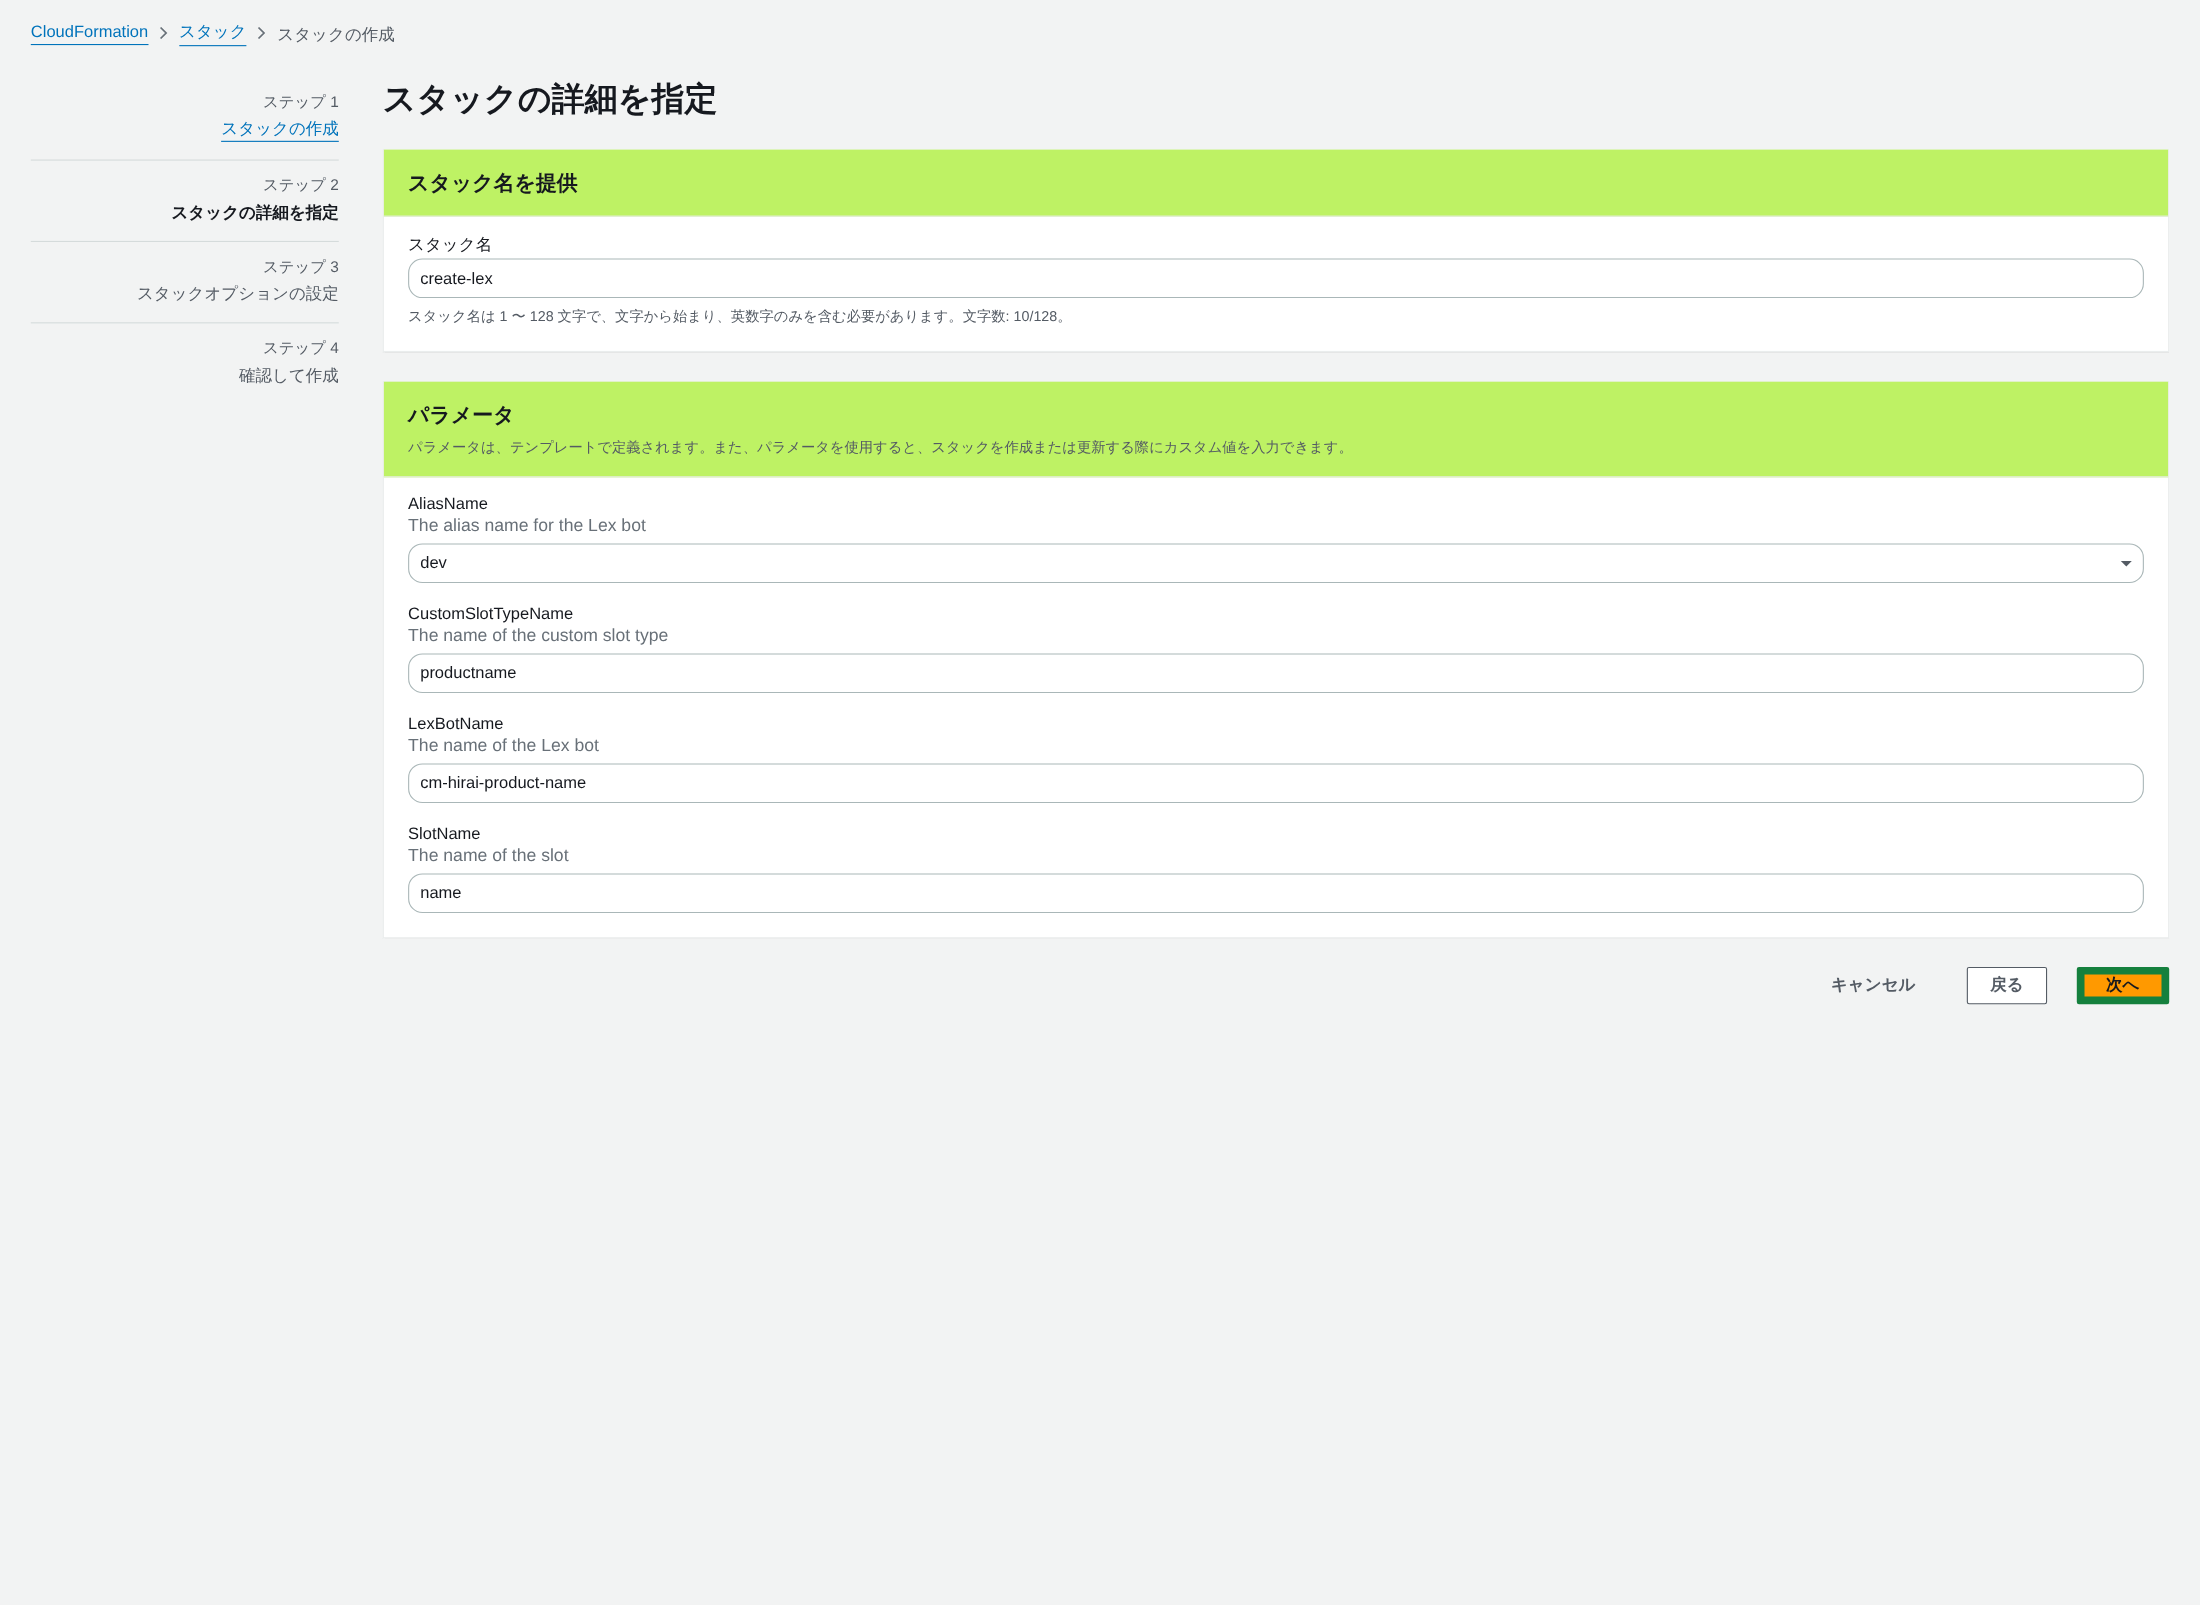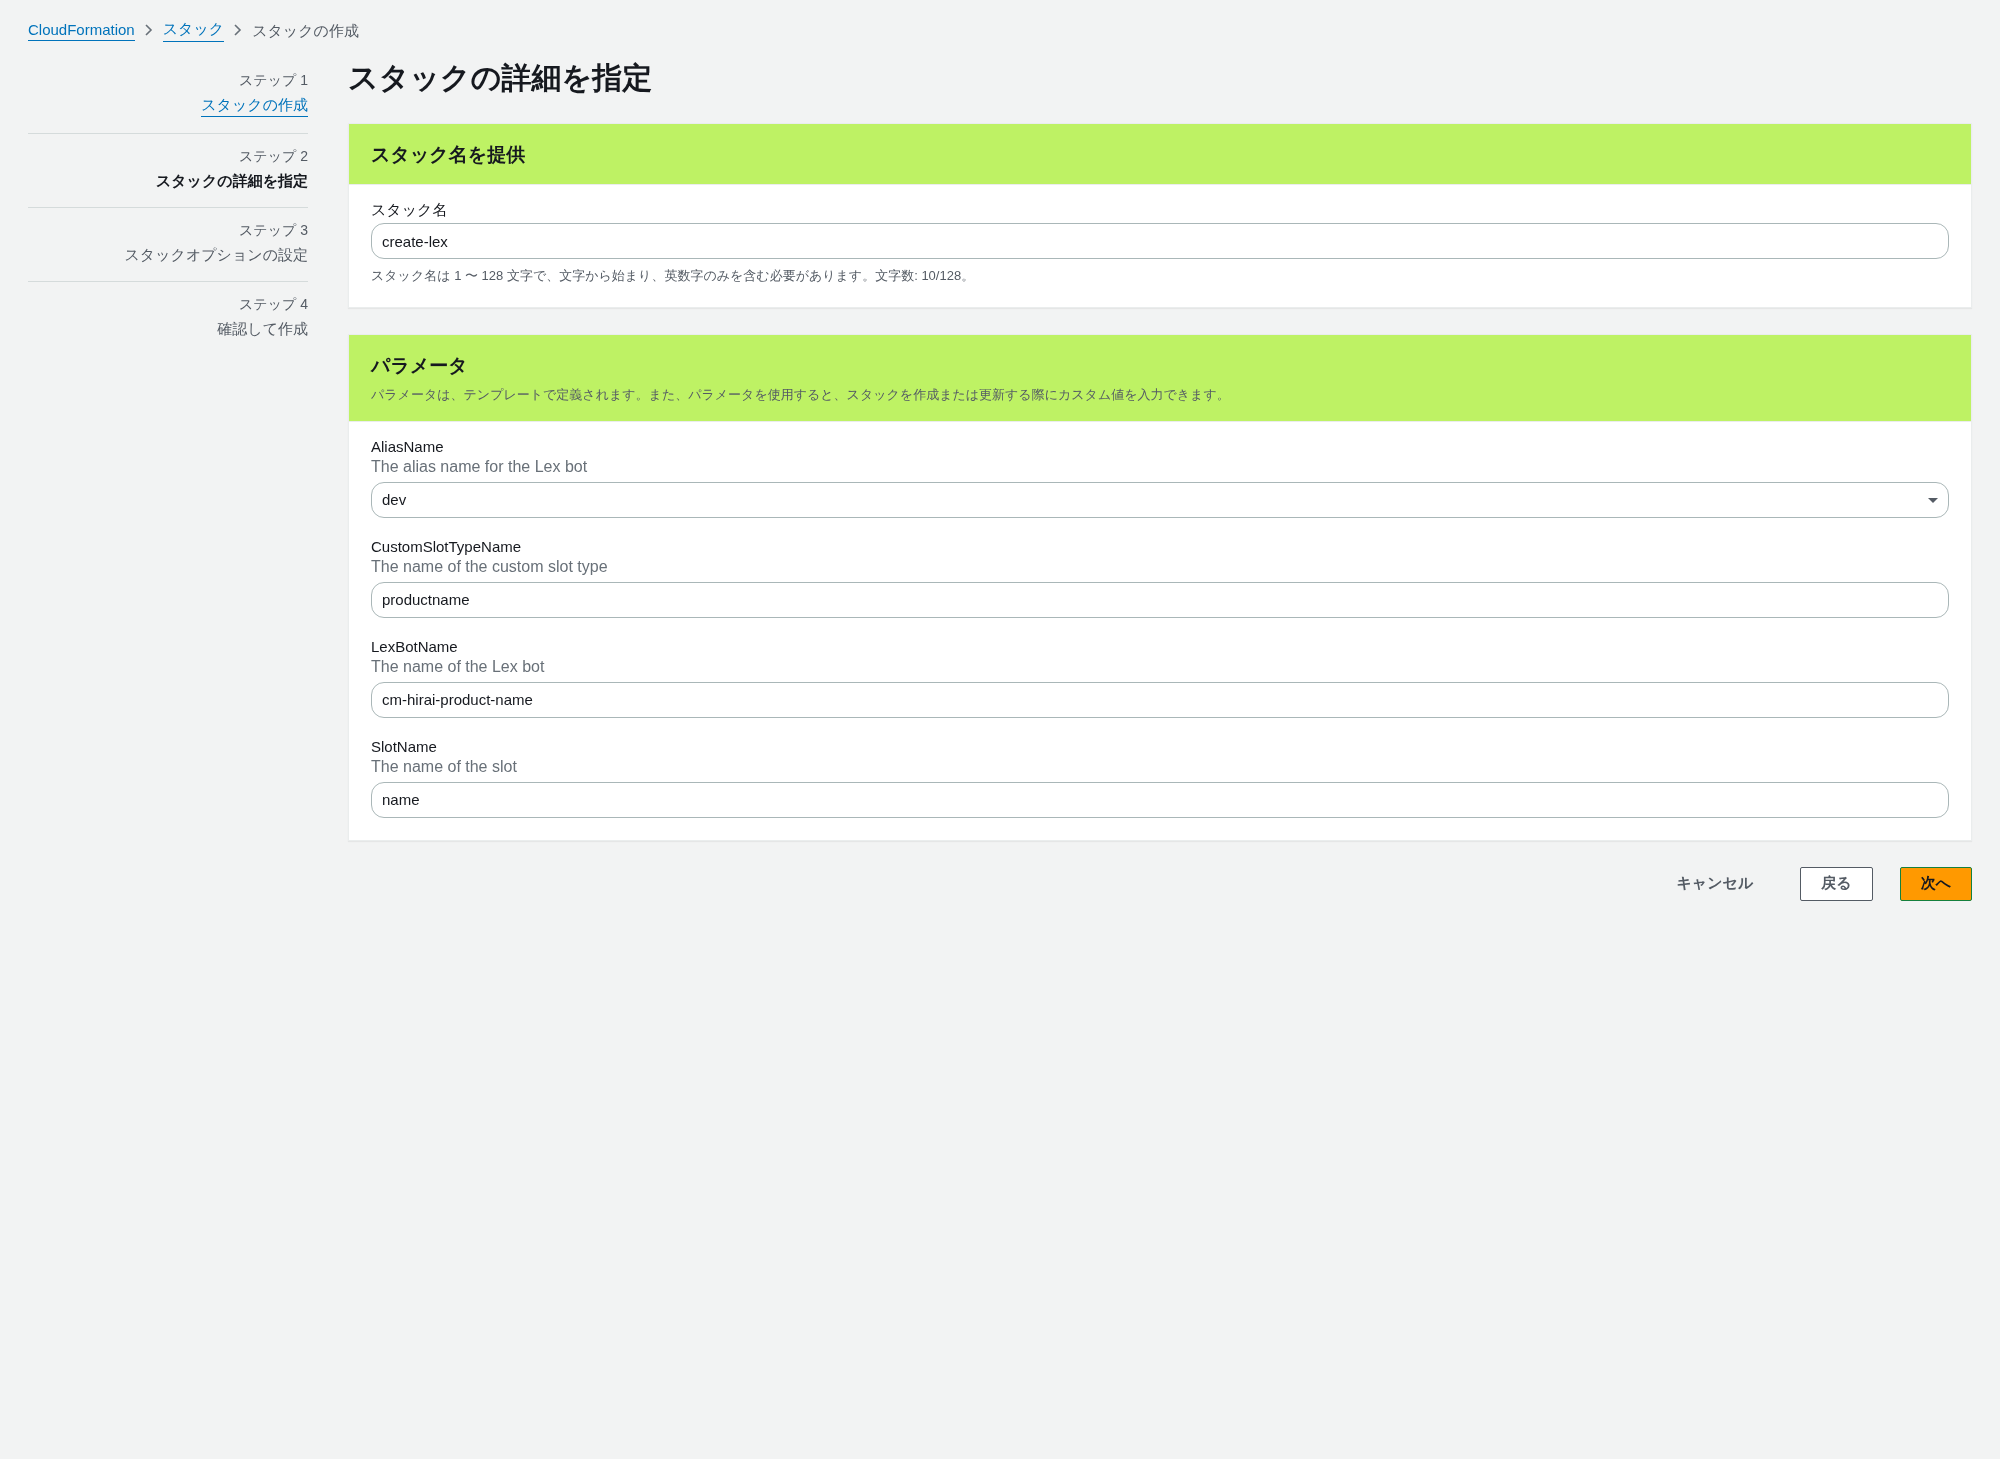--- a/index.html
+++ b/index.html
@@ -13,21 +13,21 @@
       display: flex;
       flex-direction: column;
       padding: 20px 28px 28px 28px;
       min-height: 100vh;
     }
     
     .breadcrumb {
       display: flex;
       align-items: center;
       gap: 10px;
-      margin-bottom: 16px;
+      margin-bottom: 28px;
       font-size: 15px;
     }
     .breadcrumb a {
       color: #0073bb;
       text-decoration: none;
       padding-bottom: 2px;
       border-bottom: 1px solid #0073bb;
     }
     .breadcrumb .sep {
       color: #545b64;
@@ -176,21 +176,21 @@
       color: #545b64;
     }
     .btn-normal {
       background: #fff;
       border: 1px solid #545b64;
       color: #545b64;
     }
     .btn-primary {
       background: #ff9900;
       color: #16191f;
-      border: 1px solid #15803d;
+      border: 7px solid #15803d;
     }
   </style>
 </head>
 <body>
 
 <div class="page">
 
   <nav class="breadcrumb">
     <a href="#">CloudFormation</a>
     <span class="sep">

